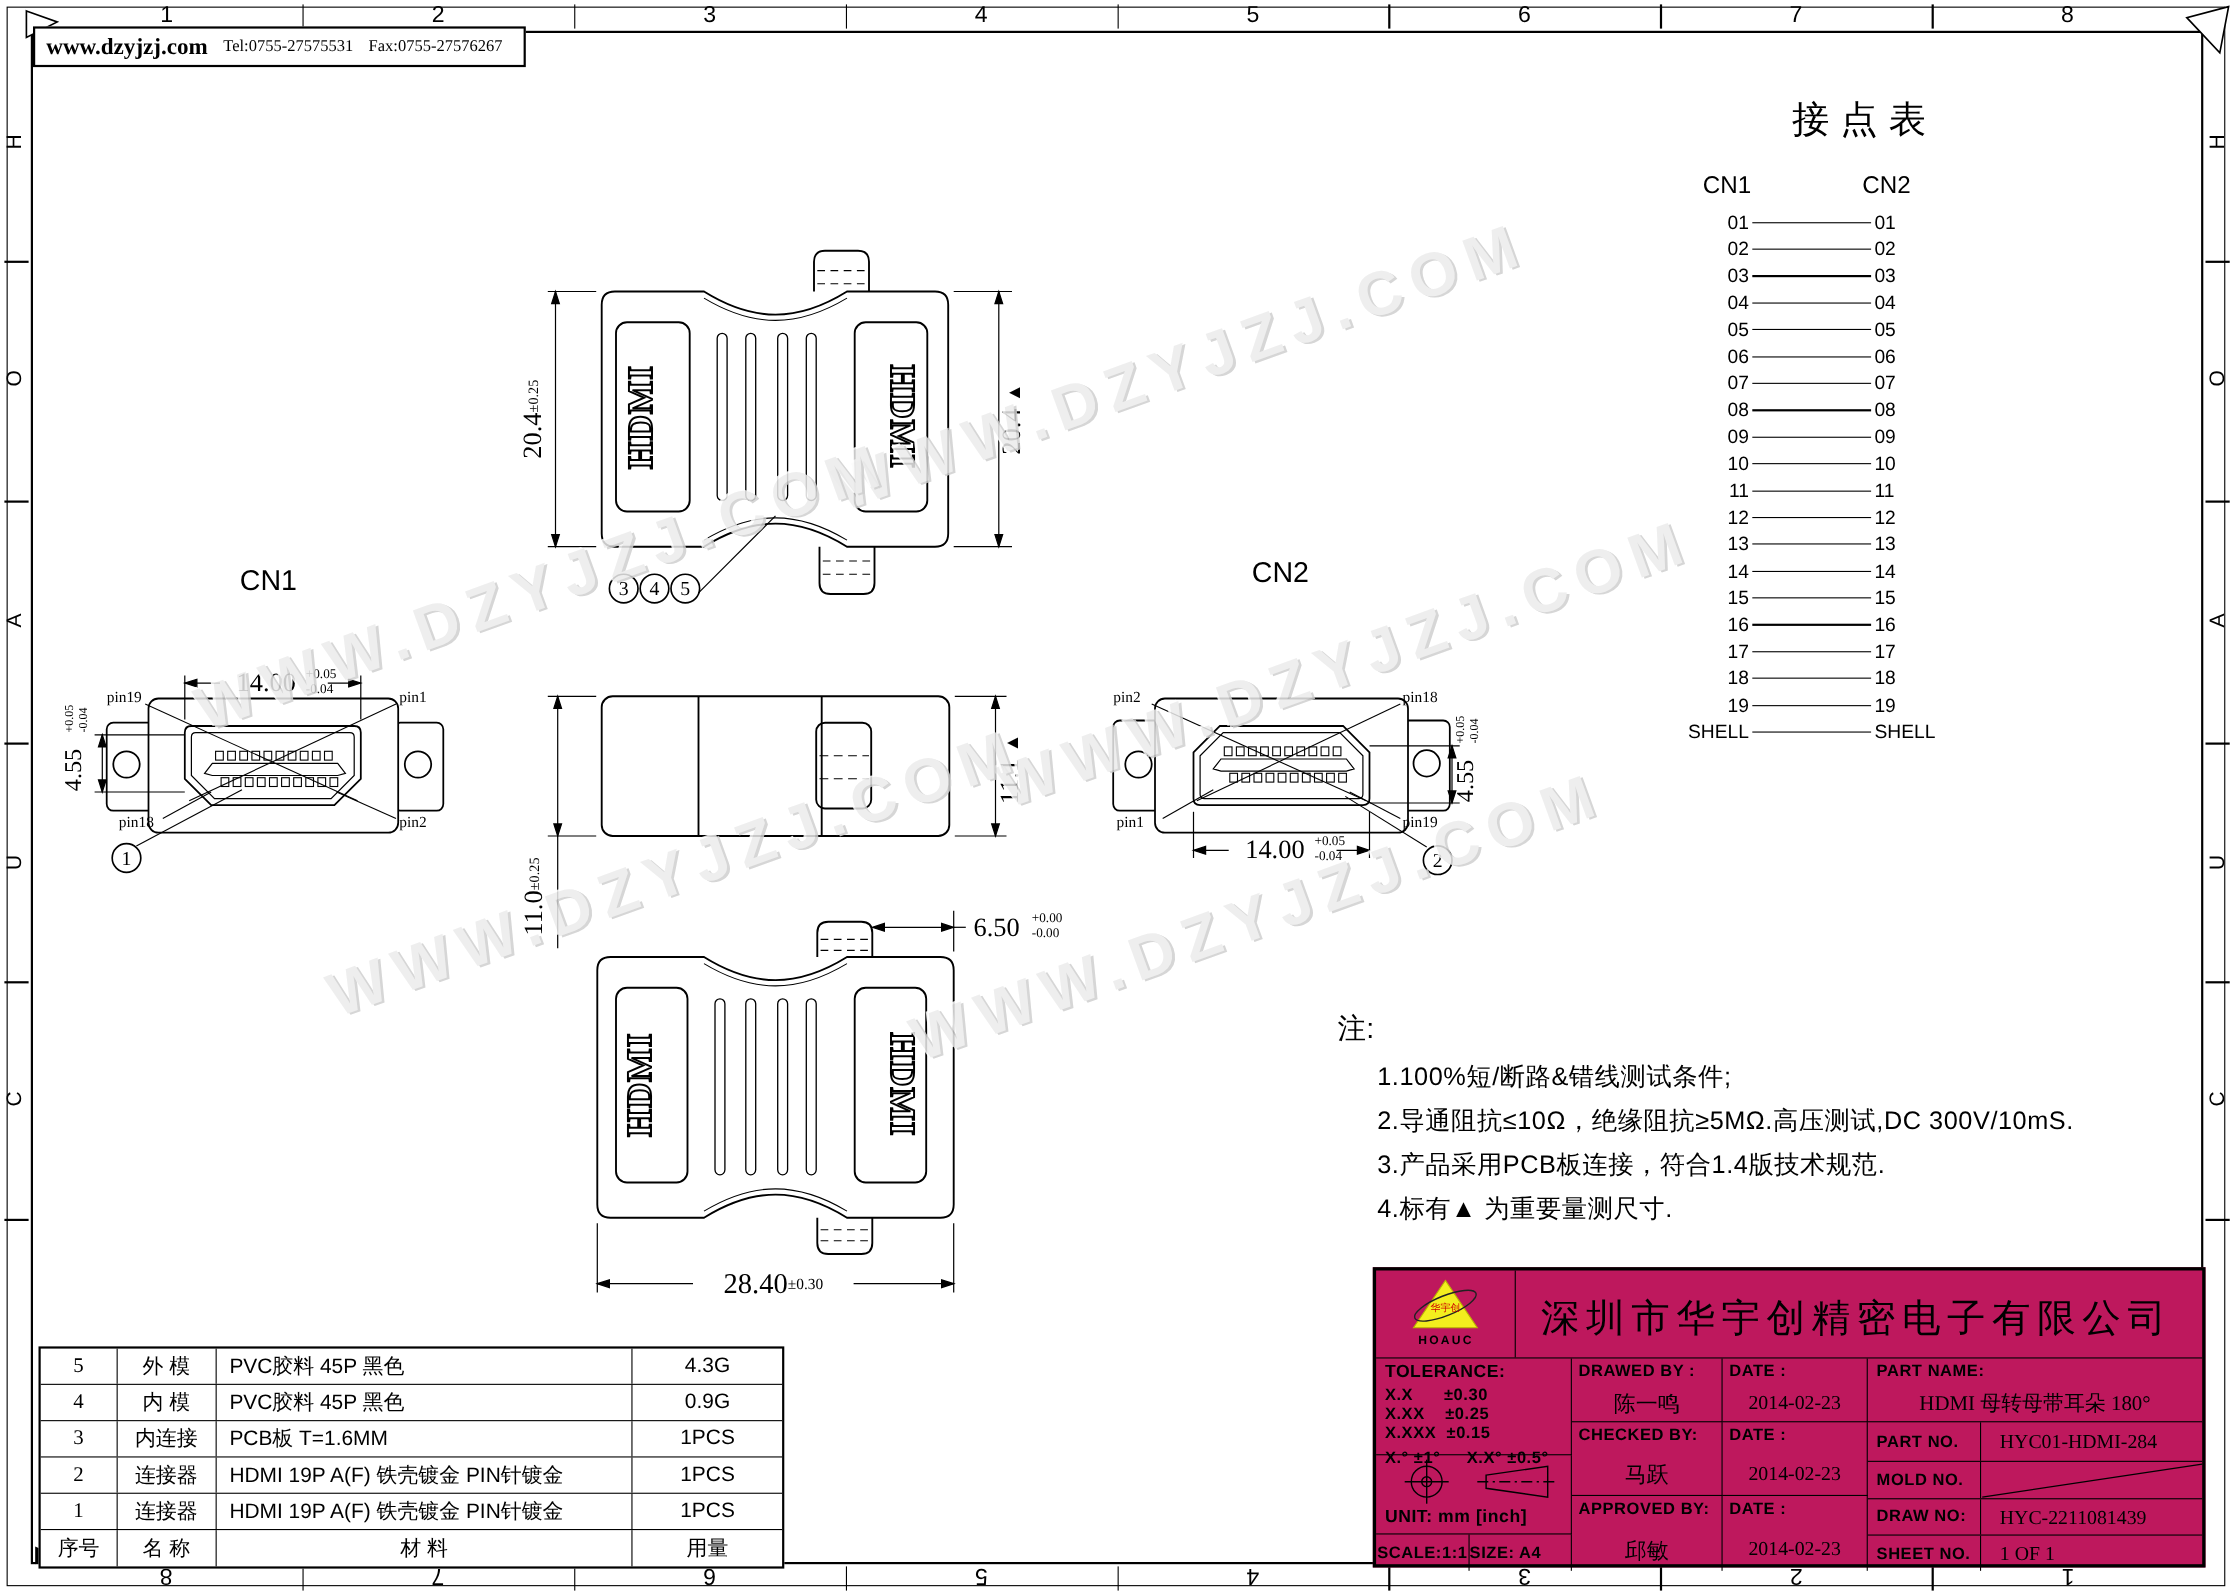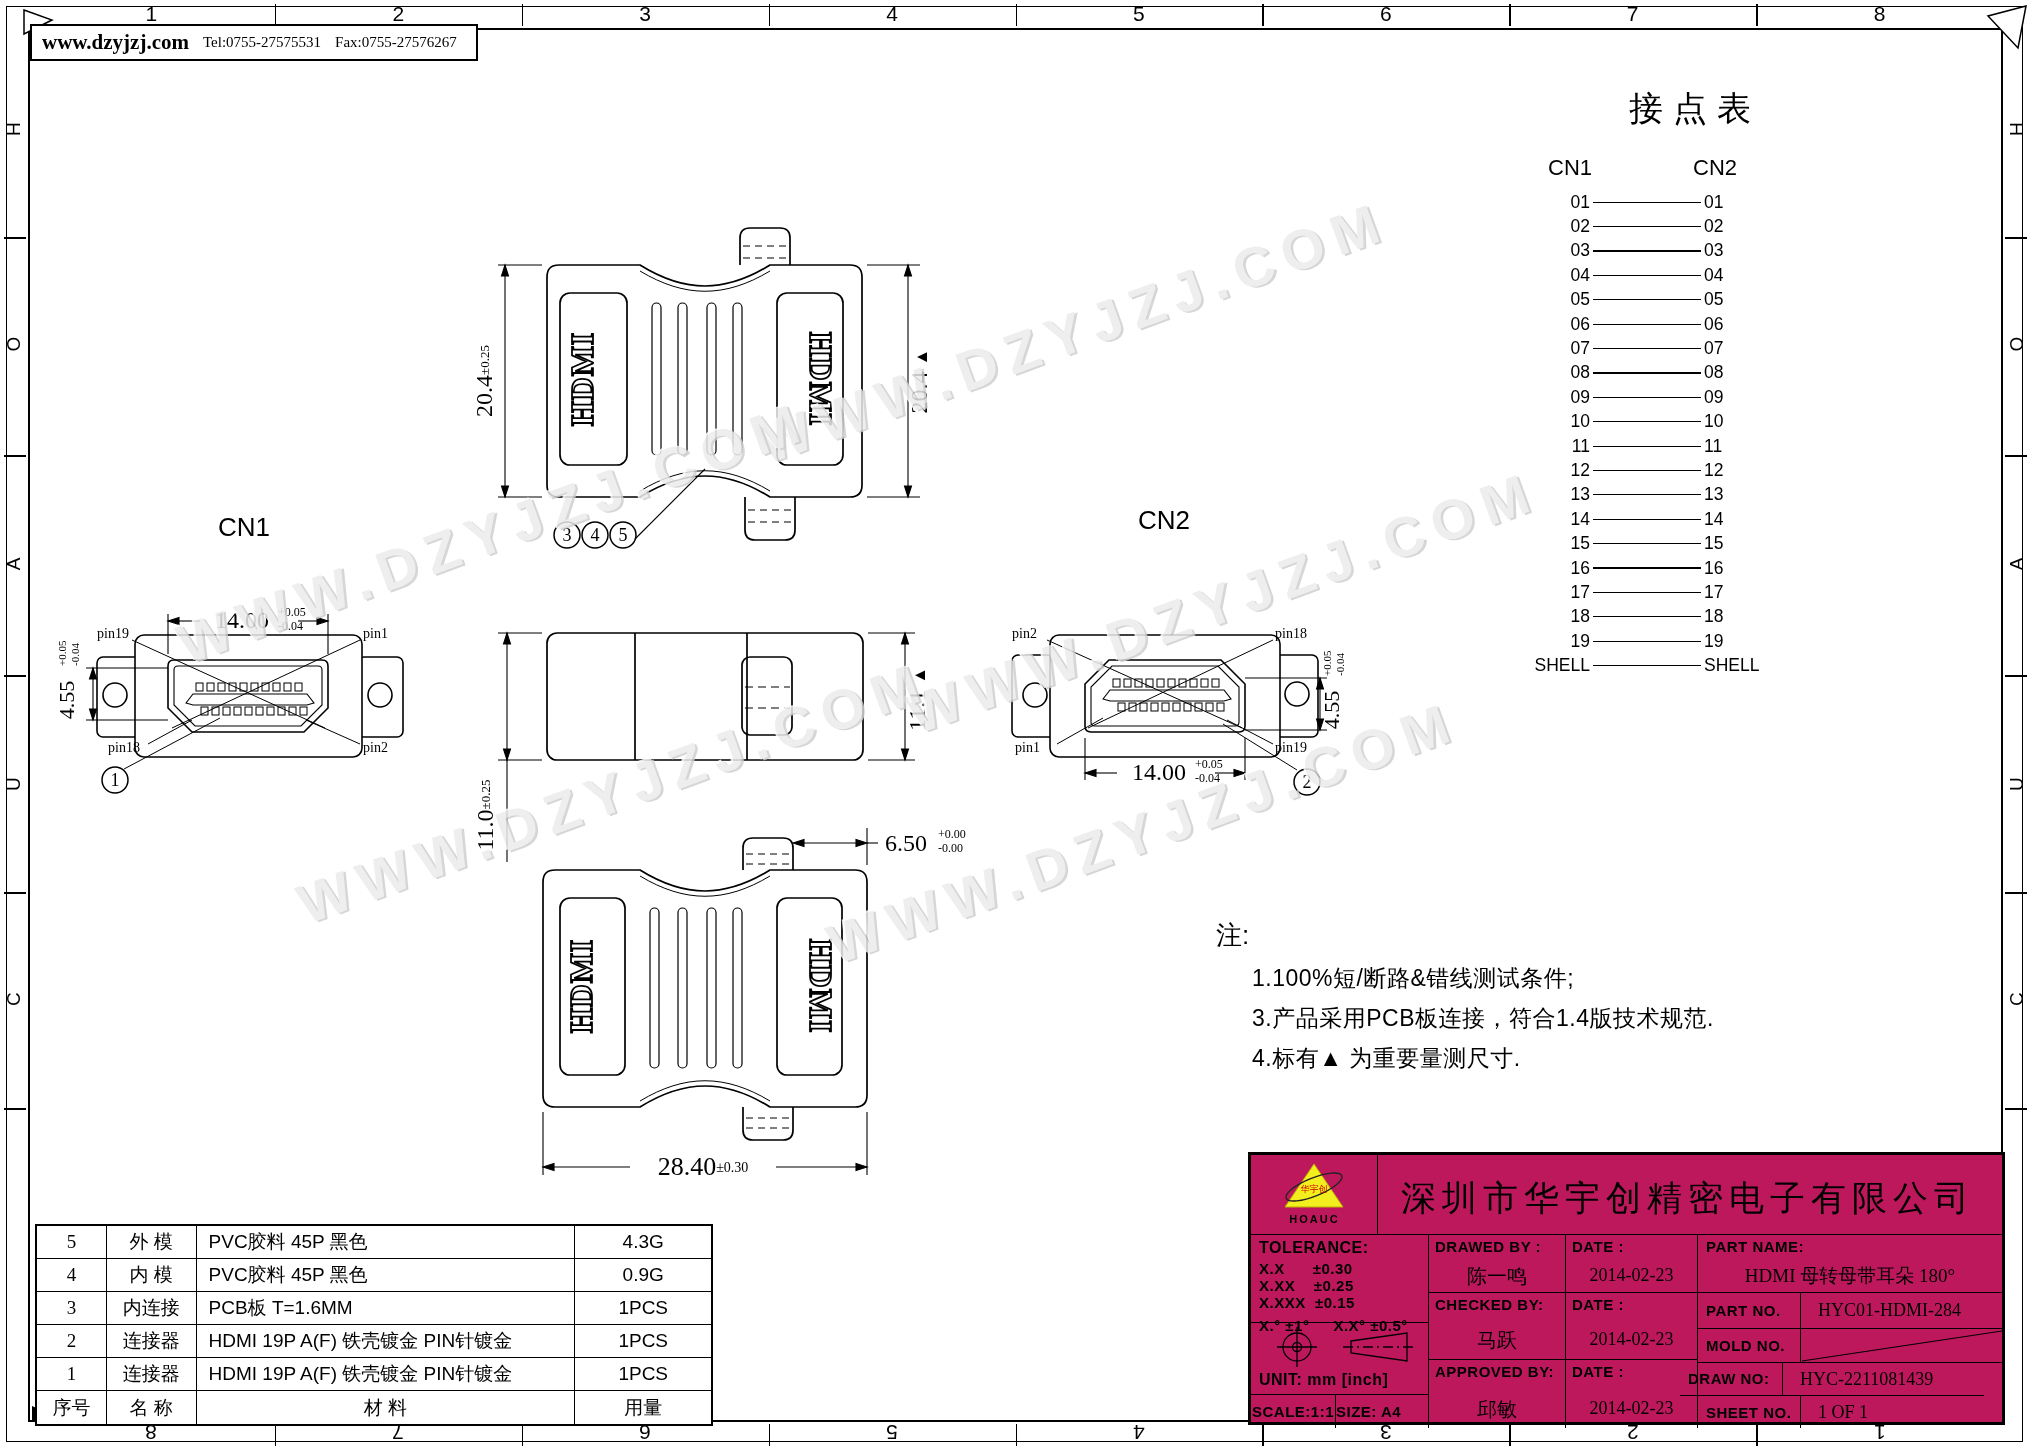--- a/index.html
+++ b/index.html
@@ -501,20 +501,21 @@
         <polygon points="345,132 341.5,121 348.5,121" fill="#000"></polygon>
     </g>
     <text x="364" y="112" transform="rotate(-90 364 112)" text-anchor="middle" font-size="22">4.55</text>
     <text x="356" y="78" transform="rotate(-90 356 78)" font-size="11">+0.05</text>
     <text x="369" y="78" transform="rotate(-90 369 78)" font-size="11">-0.04</text>
   </svg>
 
   <div class="notes">
     <div class="t">注:</div>
     <div class="it">1.100%短/断路&amp;错线测试条件;</div>
+    <div class="it">2.导通阻抗≤10Ω，绝缘阻抗≥5MΩ.高压测试,DC 300V/10mS.</div>
     <div class="it">3.产品采用PCB板连接，符合1.4版技术规范.</div>
     <div class="it">4.标有▲ 为重要量测尺寸.</div>
   </div>
 
   <div id="bom" class="bom">
       <div class="bom-row">
         <div class="bom-c c-no">5</div>
         <div class="bom-c c-name">外 模</div>
         <div class="bom-c c-mat">PVC胶料 45P 黑色</div>
         <div class="bom-c c-qty">4.3G</div>
@@ -632,21 +633,21 @@
     </div>
     <div class="cell bb" style="left:447px;top:174px;width:304px;height:34px;">
       <div class="cell br" style="left:0;top:0;width:103px;height:32.5px;display:flex;align-items:center;padding-left:8px;">
           <span class="tb-label">MOLD  NO.</span>
         </div>
       <svg style="left:104px;top:0;" width="200" height="33">
           <line x1="0" y1="32" x2="200" y2="2" stroke="#000" stroke-width="1.2"></line>
         </svg>
       <span class="tb-val"></span>
     </div>
-    <div class="cell bb" style="left:429px;top:208px;width:304px;height:33px;text-align:center;">
+    <div class="cell bb" style="left:447px;top:208px;width:304px;height:33px;text-align:center;">
       <div class="cell br" style="left:0;top:0;width:103px;height:31.5px;display:flex;align-items:center;padding-left:8px;">
           <span class="tb-label">DRAW  NO:</span>
         </div>
       <div class="tb-val" style="position:absolute;left:120px;top:6px;">HYC-2211081439</div>
     </div>
     <div class="cell" style="left:447px;top:241px;width:304px;height:32px;">
       <div class="cell br" style="left:0;top:0;width:103px;height:32px;display:flex;align-items:center;padding-left:8px;">
           <span class="tb-label">SHEET  NO.</span>
         </div>
       <div class="tb-val" style="position:absolute;left:120px;top:6px;">1 OF 1</div>

